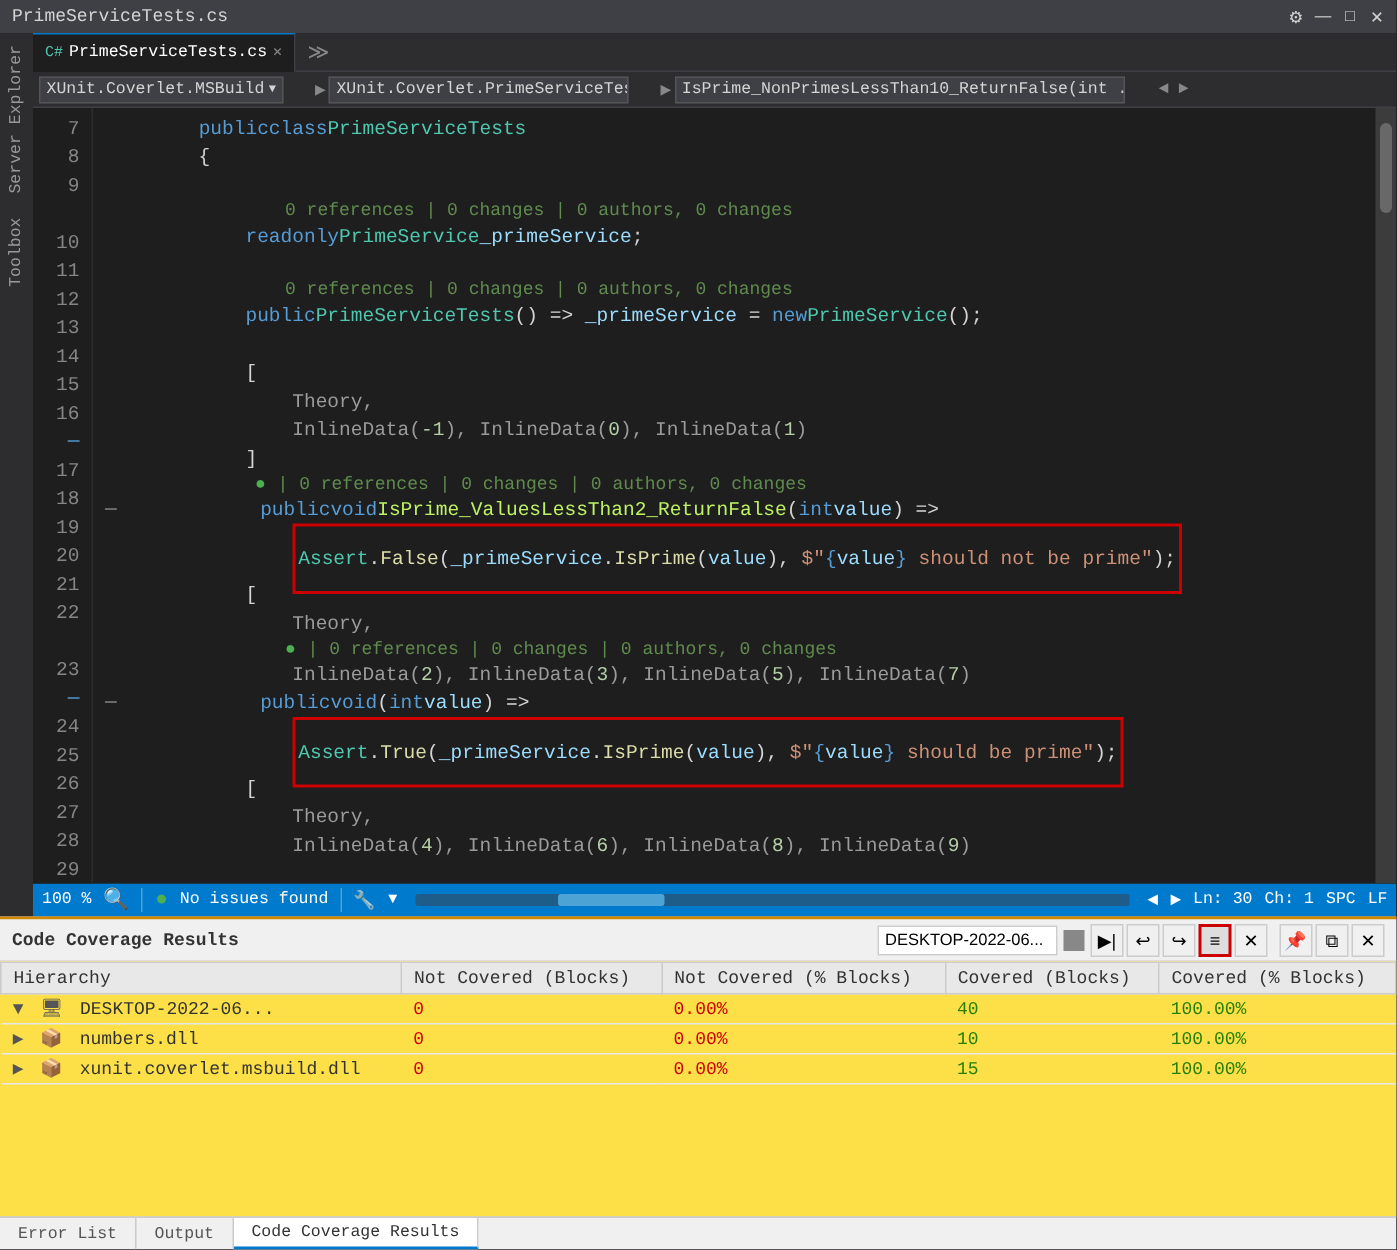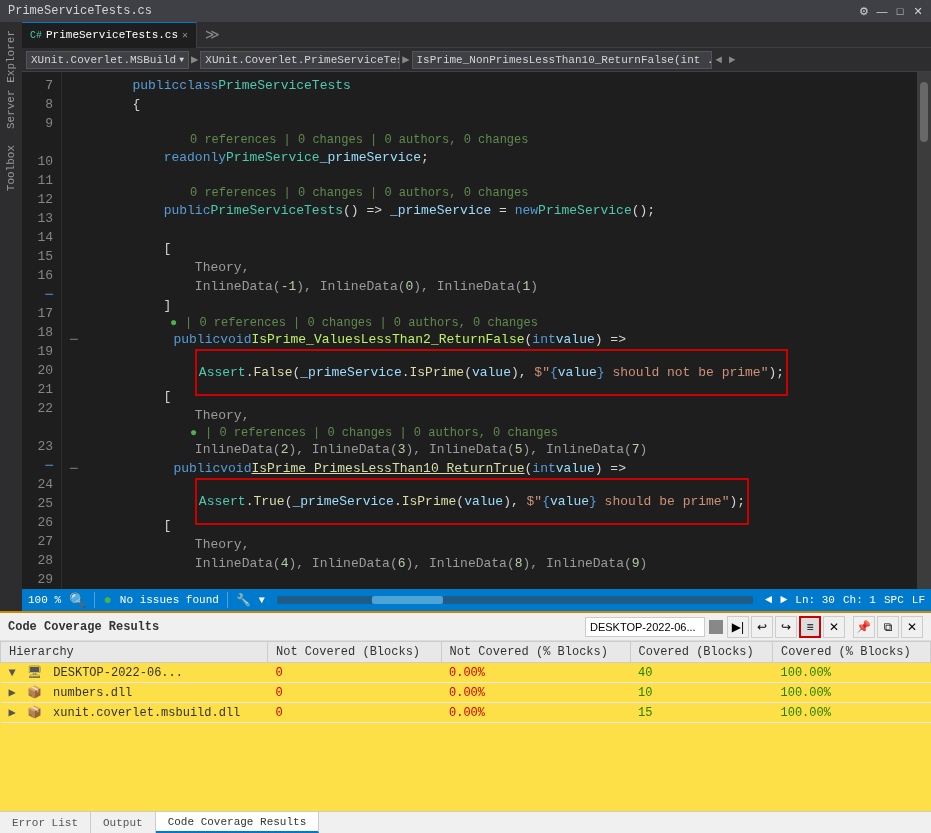--- a/index.html
+++ b/index.html
@@ -131,21 +131,21 @@
     .nav-dropdown {
       background: #3f3f46;
       border: 1px solid #555;
       color: #d4d4d4;
       font-size: 11px;
       height: 18px;
       padding: 0 4px;
       cursor: pointer;
       display: flex;
       align-items: center;
-      margin-right: 0;
+      margin-right: 19px;
       white-space: nowrap;
       max-width: 200px;
       overflow: hidden;
     }
     .nav-dropdown-arrow { margin-left: 3px; font-size: 8px; }
     .nav-separator { color: #888; margin: 0 2px; font-size: 12px; }
 
     
     .code-editor {
       flex: 1;
@@ -521,21 +521,21 @@
 
         <div class="code-line" style="height:15px;line-height:15px;">
           <span style="margin-left:120px"><span class="green-dot">●</span> <span class="ref-info">| 0 references | 0 changes | 0 authors, 0 changes</span></span>
         </div>
 
         <div class="code-line">
           <span>                </span><span style="color:#9b9b9b">InlineData(</span><span class="num">2</span><span style="color:#9b9b9b">), InlineData(</span><span class="num">3</span><span style="color:#9b9b9b">), InlineData(</span><span class="num">5</span><span style="color:#9b9b9b">), InlineData(</span><span class="num">7</span><span style="color:#9b9b9b">)</span>
         </div>
 
         <div class="code-line">
-          <span style="color:#888;margin-right:2px">─</span><span>            </span><span class="kw">public</span> <span class="kw">void</span> <span style="text-decoration:underline;color:#dcdcaa">IsPrime_PrimesLessThan10_ReturnTrue</span><span>(</span><span class="kw">int</span> <span class="var">value</span><span>) =&gt;</span>
+          <span style="color:#888;margin-right:2px">─</span><span>            </span><span class="kw">public</span> <span class="kw">void</span> <span>(</span><span class="kw">int</span> <span class="var">value</span><span>) =&gt;</span>
         </div>
 
         <div class="code-line">
           <span>                </span><span class="red-box"><span class="cls">Assert</span><span>.</span><span class="method">True</span><span>(</span><span class="var">_primeService</span><span>.</span><span class="method">IsPrime</span><span>(</span><span class="var">value</span><span>), </span><span class="str">$"</span><span style="color:#569cd6">{</span><span class="var">value</span><span style="color:#569cd6">}</span><span class="str"> should be prime"</span><span>);</span></span>
         </div>
 
         <div class="code-line">&nbsp;</div>
 
         <div class="code-line">
           <span>            [</span>

